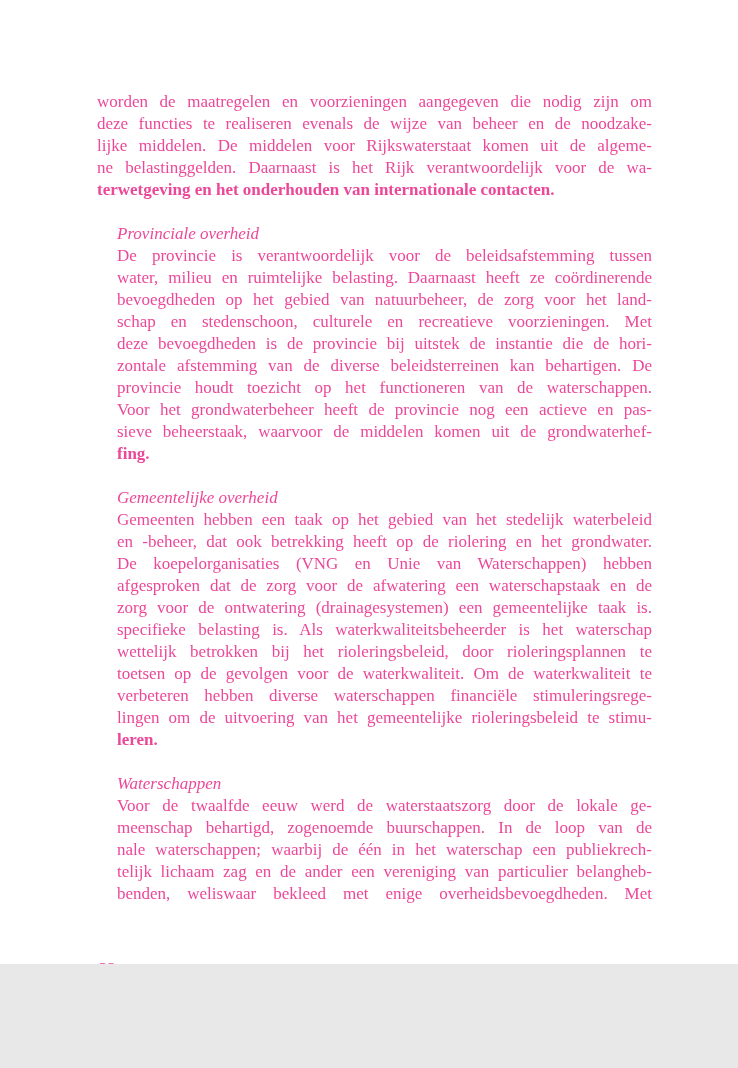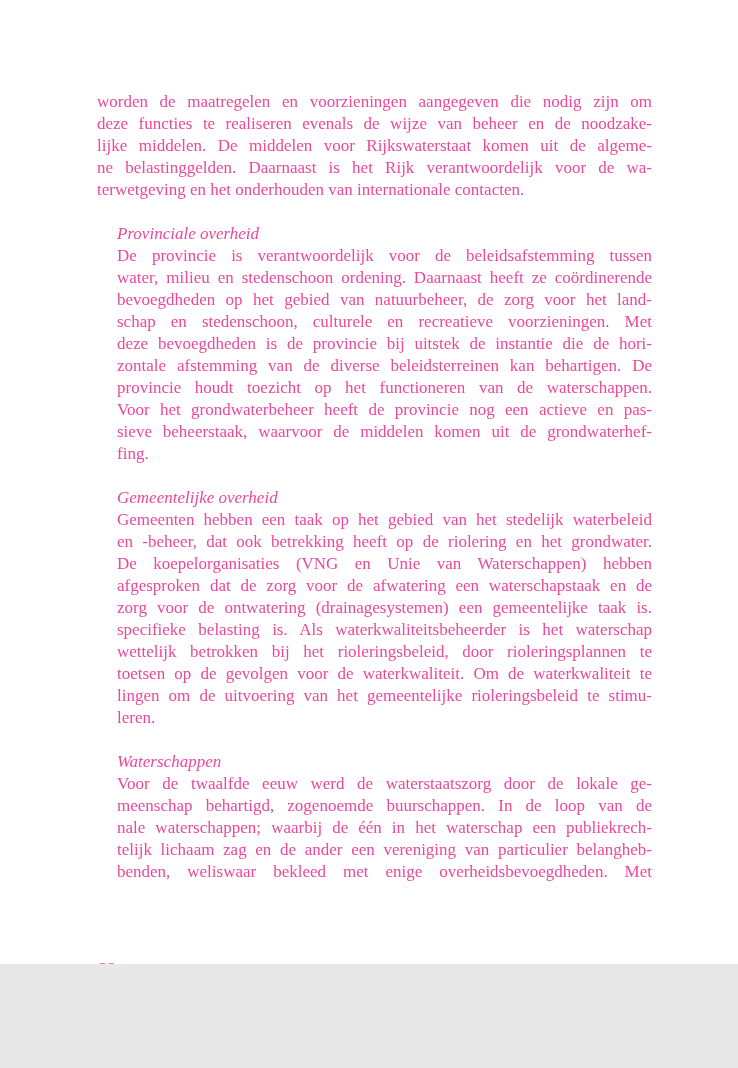--- a/index.html
+++ b/index.html
@@ -36,20 +36,21 @@
   .ln {
     height: 22px;
     line-height: 22px;
     font-size: 17px;
     text-align: justify;
     text-align-last: justify;
   }
   .ln.last {
     text-align: center;
     text-align-last: left;
+    font-weight: bold;
   }
   .page-number {
     position: absolute;
     left: 99px;
     top: 958px;
     height: 22px;
     line-height: 22px;
     font-size: 17px;
   }
 </style>
@@ -63,41 +64,42 @@
       <div class="ln">worden de maatregelen en voorzieningen aangegeven die nodig zijn om</div>
       <div class="ln">deze functies te realiseren evenals de wijze van beheer en de noodzake-</div>
       <div class="ln">lijke middelen. De middelen voor Rijkswaterstaat komen uit de algeme-</div>
       <div class="ln">ne belastinggelden. Daarnaast is het Rijk verantwoordelijk voor de wa-</div>
       <div class="ln last">terwetgeving en het onderhouden van internationale contacten.</div>
     </div>
 
     <div class="section">
       <div class="heading">Provinciale overheid</div>
       <div class="ln">De provincie is verantwoordelijk voor de beleidsafstemming tussen</div>
-      <div class="ln">water, milieu en stedenschoon ordening. Daarnaast heeft ze coördinerende</div>
+      <div class="ln">water, milieu en ruimtelijke belasting. Daarnaast heeft ze coördinerende</div>
       <div class="ln">bevoegdheden op het gebied van natuurbeheer, de zorg voor het land-</div>
       <div class="ln">schap en stedenschoon, culturele en recreatieve voorzieningen. Met</div>
       <div class="ln">deze bevoegdheden is de provincie bij uitstek de instantie die de hori-</div>
       <div class="ln">zontale afstemming van de diverse beleidsterreinen kan behartigen. De</div>
       <div class="ln">provincie houdt toezicht op het functioneren van de waterschappen.</div>
       <div class="ln">Voor het grondwaterbeheer heeft de provincie nog een actieve en pas-</div>
       <div class="ln">sieve beheerstaak, waarvoor de middelen komen uit de grondwaterhef-</div>
       <div class="ln last">fing.</div>
     </div>
 
     <div class="section">
       <div class="heading">Gemeentelijke overheid</div>
       <div class="ln">Gemeenten hebben een taak op het gebied van het stedelijk waterbeleid</div>
       <div class="ln">en -beheer, dat ook betrekking heeft op de riolering en het grondwater.</div>
       <div class="ln">De koepelorganisaties (VNG en Unie van Waterschappen) hebben</div>
       <div class="ln">afgesproken dat de zorg voor de afwatering een waterschapstaak en de</div>
       <div class="ln">zorg voor de ontwatering (drainagesystemen) een gemeentelijke taak is.</div>
       <div class="ln">specifieke belasting is. Als waterkwaliteitsbeheerder is het waterschap</div>
       <div class="ln">wettelijk betrokken bij het rioleringsbeleid, door rioleringsplannen te</div>
       <div class="ln">toetsen op de gevolgen voor de waterkwaliteit. Om de waterkwaliteit te</div>
+      <div class="ln">verbeteren hebben diverse waterschappen financiële stimuleringsrege-</div>
       <div class="ln">lingen om de uitvoering van het gemeentelijke rioleringsbeleid te stimu-</div>
       <div class="ln last">leren.</div>
     </div>
 
     <div class="section">
       <div class="heading">Waterschappen</div>
       <div class="ln">Voor de twaalfde eeuw werd de waterstaatszorg door de lokale ge-</div>
       <div class="ln">meenschap behartigd, zogenoemde buurschappen. In de loop van de</div>
       <div class="ln">nale waterschappen; waarbij de één in het waterschap een publiekrech-</div>
       <div class="ln">telijk lichaam zag en de ander een vereniging van particulier belangheb-</div>

